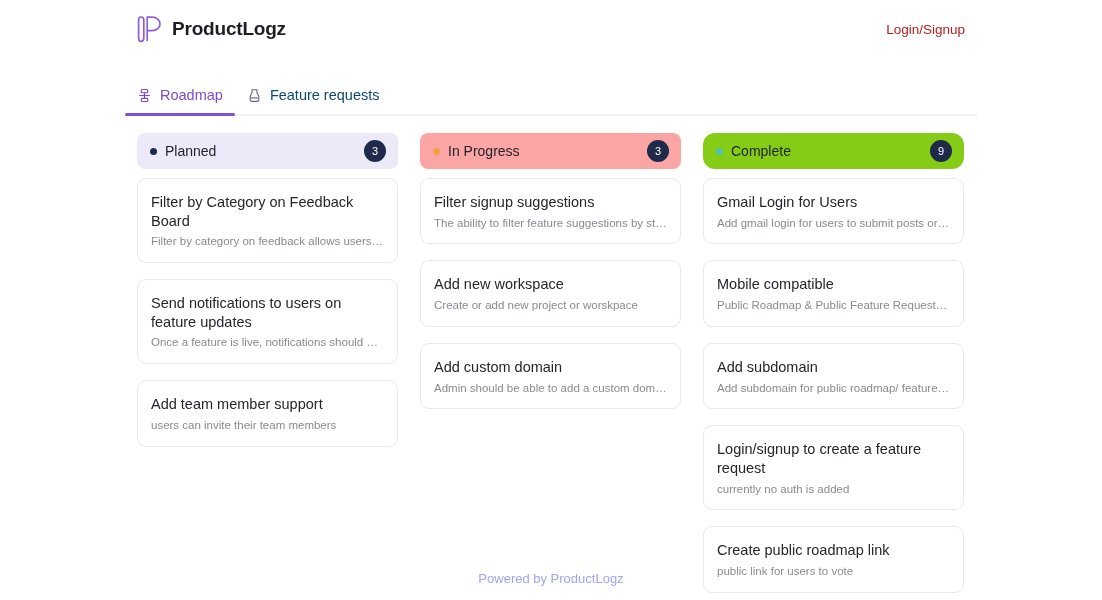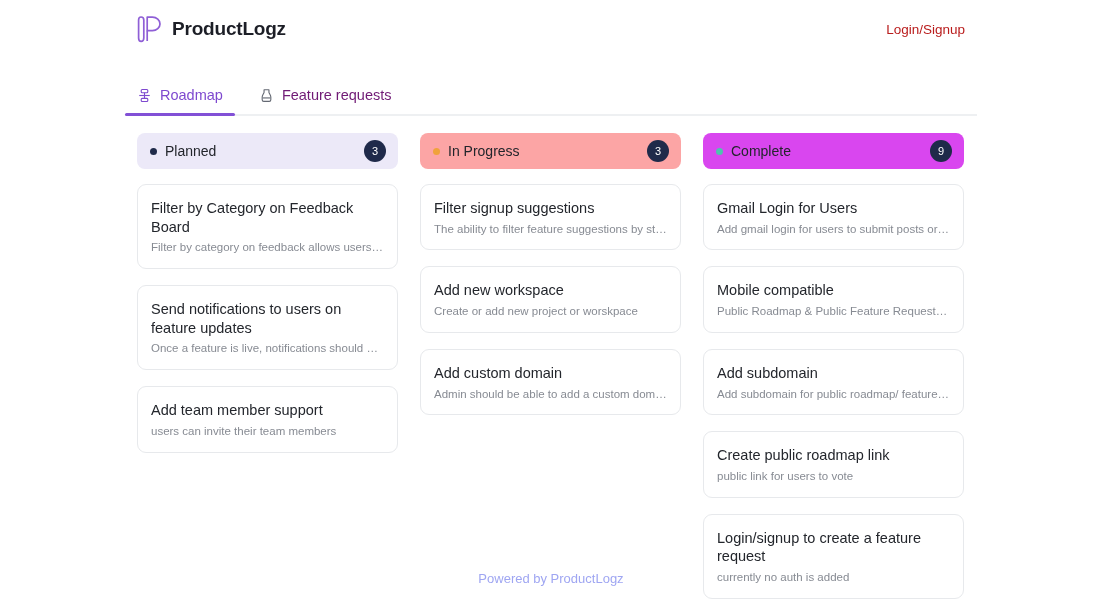--- a/index.html
+++ b/index.html
@@ -73,31 +73,31 @@
     left: 125px;
     width: 852px;
     height: 40px;
     border-bottom: 2px solid #eef0f2;
   }
 
   .tabs {
     display: flex;
     align-items: flex-start;
     height: 100%;
-    gap: 12px;
+    gap: 0px;
   }
 
   .tab {
     display: flex;
     align-items: center;
     gap: 8px;
     height: 100%;
     padding: 0 12px;
     font-size: 14.5px;
-    color: #701a75;
+    color: #0c4a6e;
     cursor: pointer;
     position: relative;
   }
 
   .tab .tab-underline {
     position: absolute;
     left: 0;
     right: 0;
     bottom: -2px;
     height: 3px;
@@ -129,21 +129,21 @@
     width: 261px;
     flex: none;
   }
 
   .col-header {
     height: 36px;
     border-radius: 8px;
     display: flex;
     align-items: center;
     padding: 0 12px 0 13px;
-    margin-bottom: 15px;
+    margin-bottom: 9px;
   }
 
   .col-dot {
     width: 7px;
     height: 7px;
     border-radius: 50%;
     flex: none;
     margin-right: 8px;
   }
 
@@ -298,46 +298,46 @@
           <div class="card-desc">Create or add new project or worskpace</div>
         </div>
         <div class="card">
           <div class="card-title">Add custom domain</div>
           <div class="card-desc">Admin should be able to add a custom domain to pu…</div>
         </div>
       </div>
     </div>
 
     <div class="column">
-      <div class="col-header" style="background:#d946ef;">
+      <div class="col-header" style="background:#84cc16;border-radius:12px;">
         <span class="col-dot" style="background:#4fc3ae;"></span>
         <span class="col-title">Complete</span>
         <span class="col-spacer"></span>
         <span class="col-count">9</span>
       </div>
       <div class="cards">
         <div class="card">
           <div class="card-title">Gmail Login for Users</div>
           <div class="card-desc">Add gmail login for users to submit posts or upvote</div>
         </div>
         <div class="card">
           <div class="card-title">Mobile compatible</div>
           <div class="card-desc">Public Roadmap &amp; Public Feature Request page to b…</div>
         </div>
         <div class="card">
           <div class="card-title">Add subdomain</div>
           <div class="card-desc">Add subdomain for public roadmap/ feature request</div>
         </div>
         <div class="card">
+          <div class="card-title">Login/signup to create a feature request</div>
+          <div class="card-desc">currently no auth is added</div>
+        </div>
+        <div class="card">
           <div class="card-title">Create public roadmap link</div>
           <div class="card-desc">public link for users to vote</div>
-        </div>
-        <div class="card">
-          <div class="card-title">Login/signup to create a feature request</div>
-          <div class="card-desc">currently no auth is added</div>
         </div>
         <div class="card partial">
           <div class="card-title"></div>
           <div class="card-desc"></div>
         </div>
       </div>
     </div>
 
   </div>
 

